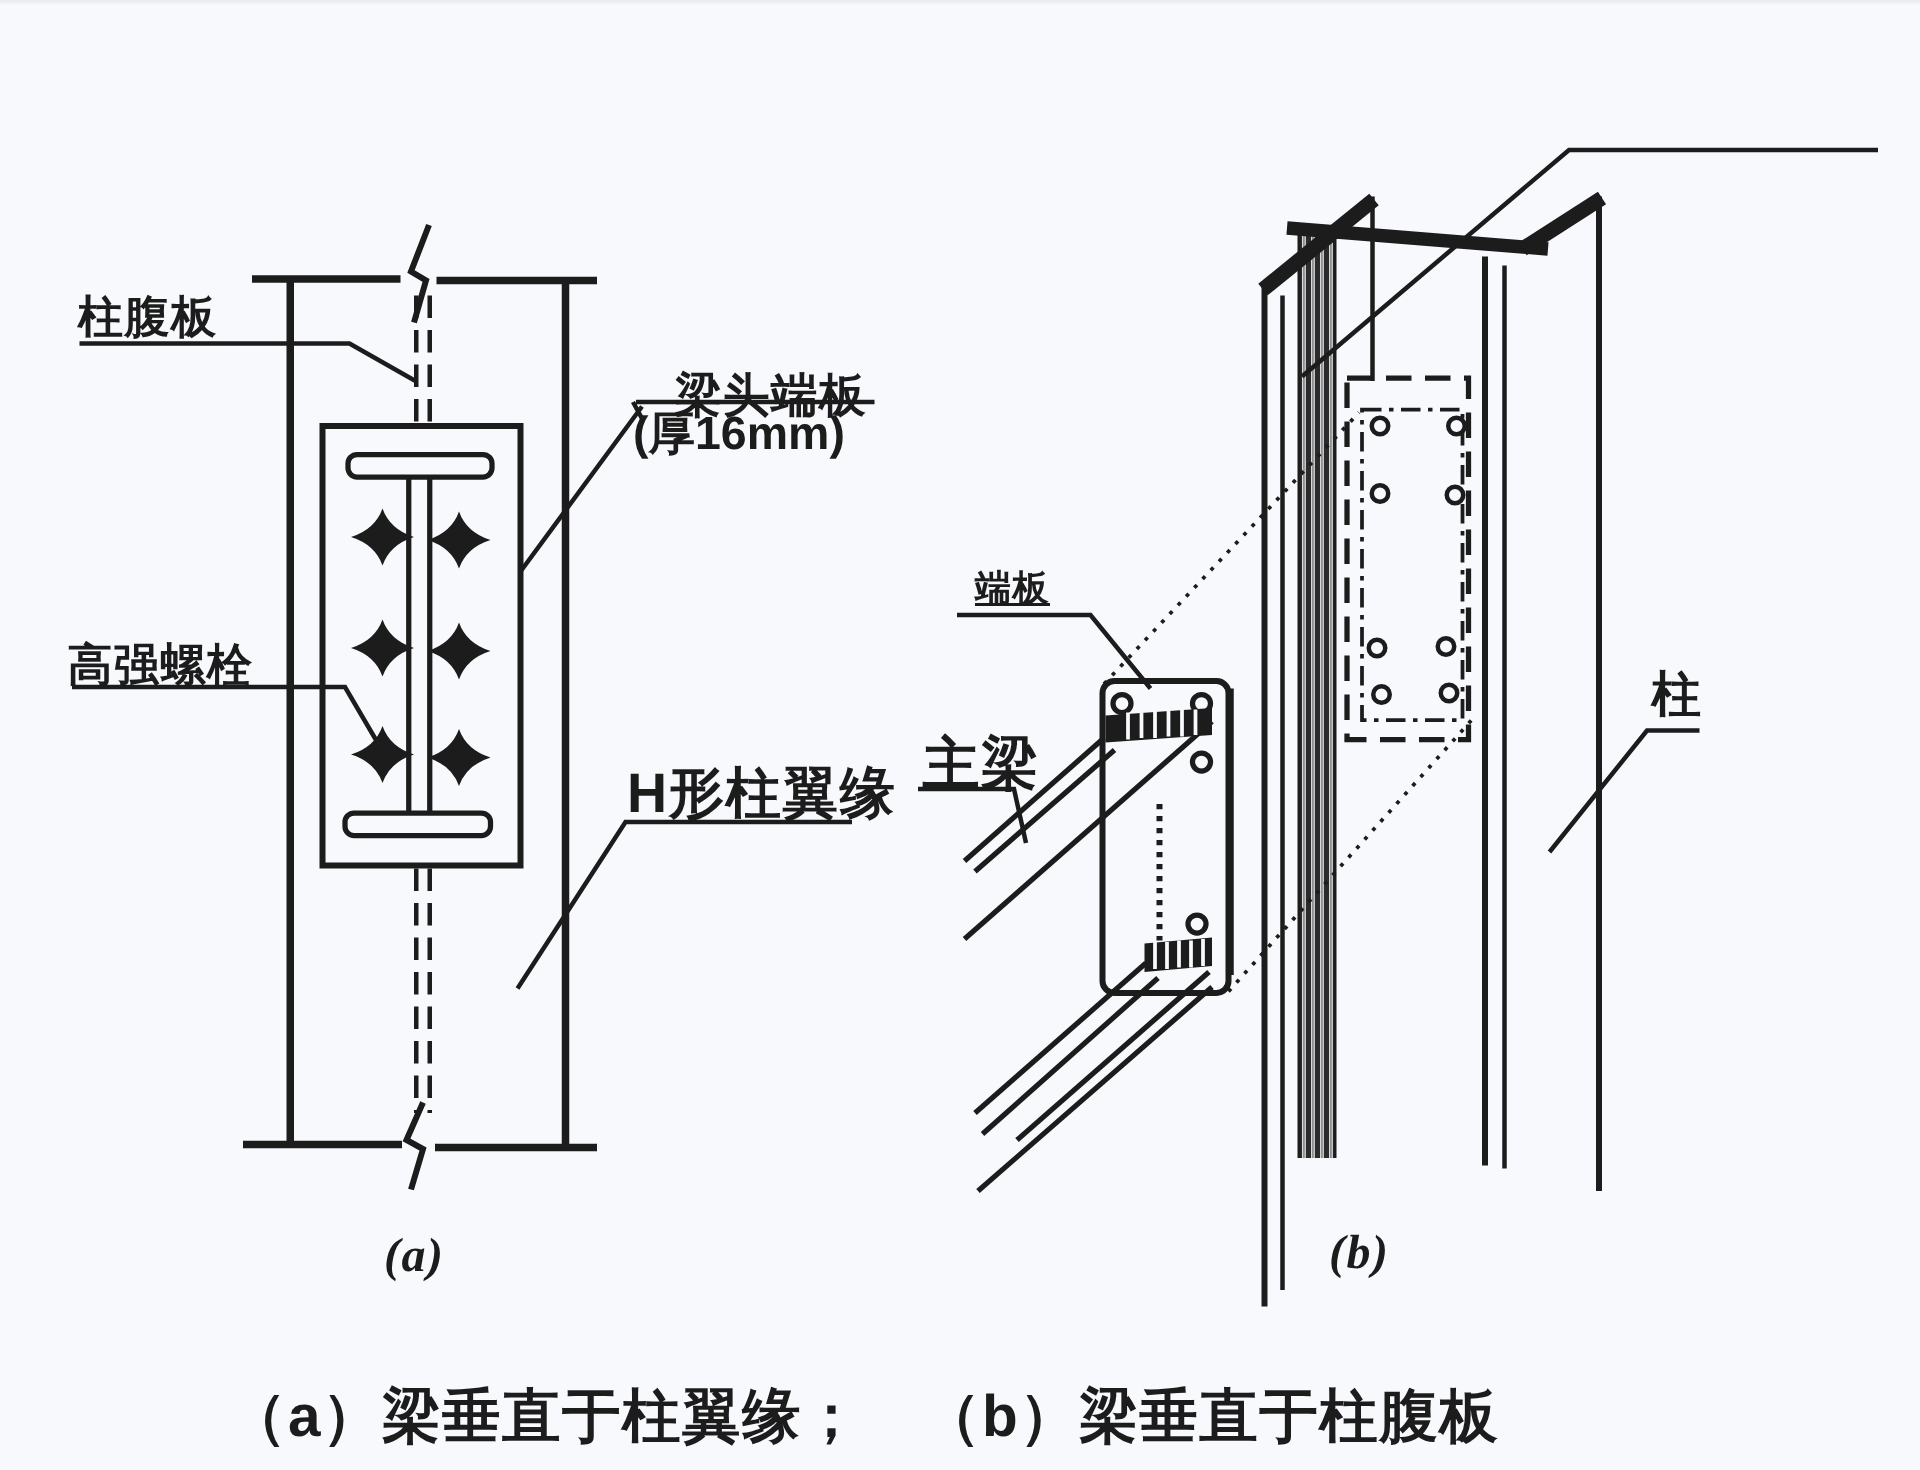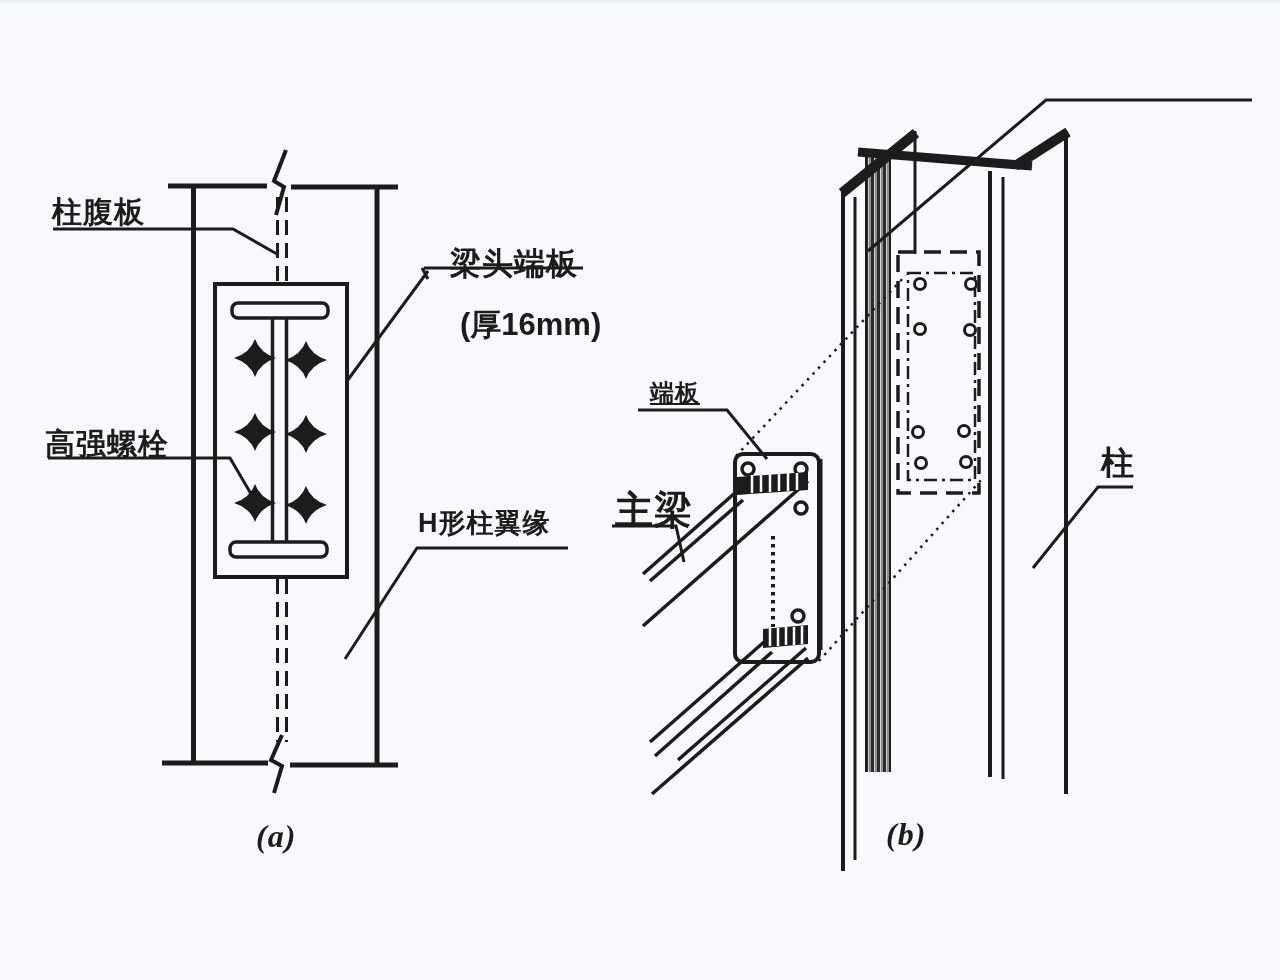--- a/index.html
+++ b/index.html
@@ -158,29 +158,30 @@
       </g>
     </g>
   </svg>
 
   <div class="lbl" style="left:52px;top:197px;font-size:30px;text-align:center;">柱腹板</div>
 
   <div class="lbl" style="left:45px;top:429px;font-size:30px;">高强螺栓</div>
 
   <div class="lbl" style="left:450px;top:224px;font-size:31px;margin-top:24px;">梁头端板</div>
 
-  <div class="lbl" style="left:460px;top:273px;font-size:31px;letter-spacing:0;margin-top:36px;">(厚16mm)</div>
+  <div class="lbl" style="left:422px;top:273px;font-size:31px;letter-spacing:0;">(厚16mm)</div>
 
-  <div class="lbl" style="left:418px;top:510px;font-size:27px;text-align:right;">H形柱翼缘</div>
+  <div class="lbl" style="left:418px;top:510px;font-size:37px;text-align:right;">H形柱翼缘</div>
 
   <div class="lbl panel-tag" style="left:256px;top:820px;font-size:32px;">(a)</div>
 
 
   <div class="lbl" style="left:650px;top:381px;font-size:24px;text-decoration:underline;">端板</div>
 
   <div class="lbl" style="left:615px;top:491px;font-size:38px;">主梁</div>
 
   <div class="lbl" style="left:1101px;top:446px;font-size:33px;">柱</div>
 
   <div class="lbl panel-tag" style="left:886px;top:818px;font-size:32px;">(b)</div>
 
 
+  <div class="caption" style="left:152px;top:925px;font-size:39px;letter-spacing:1px;">（a）梁垂直于柱翼缘；　（b）梁垂直于柱腹板</div>
 </div>
 
 </body></html>

